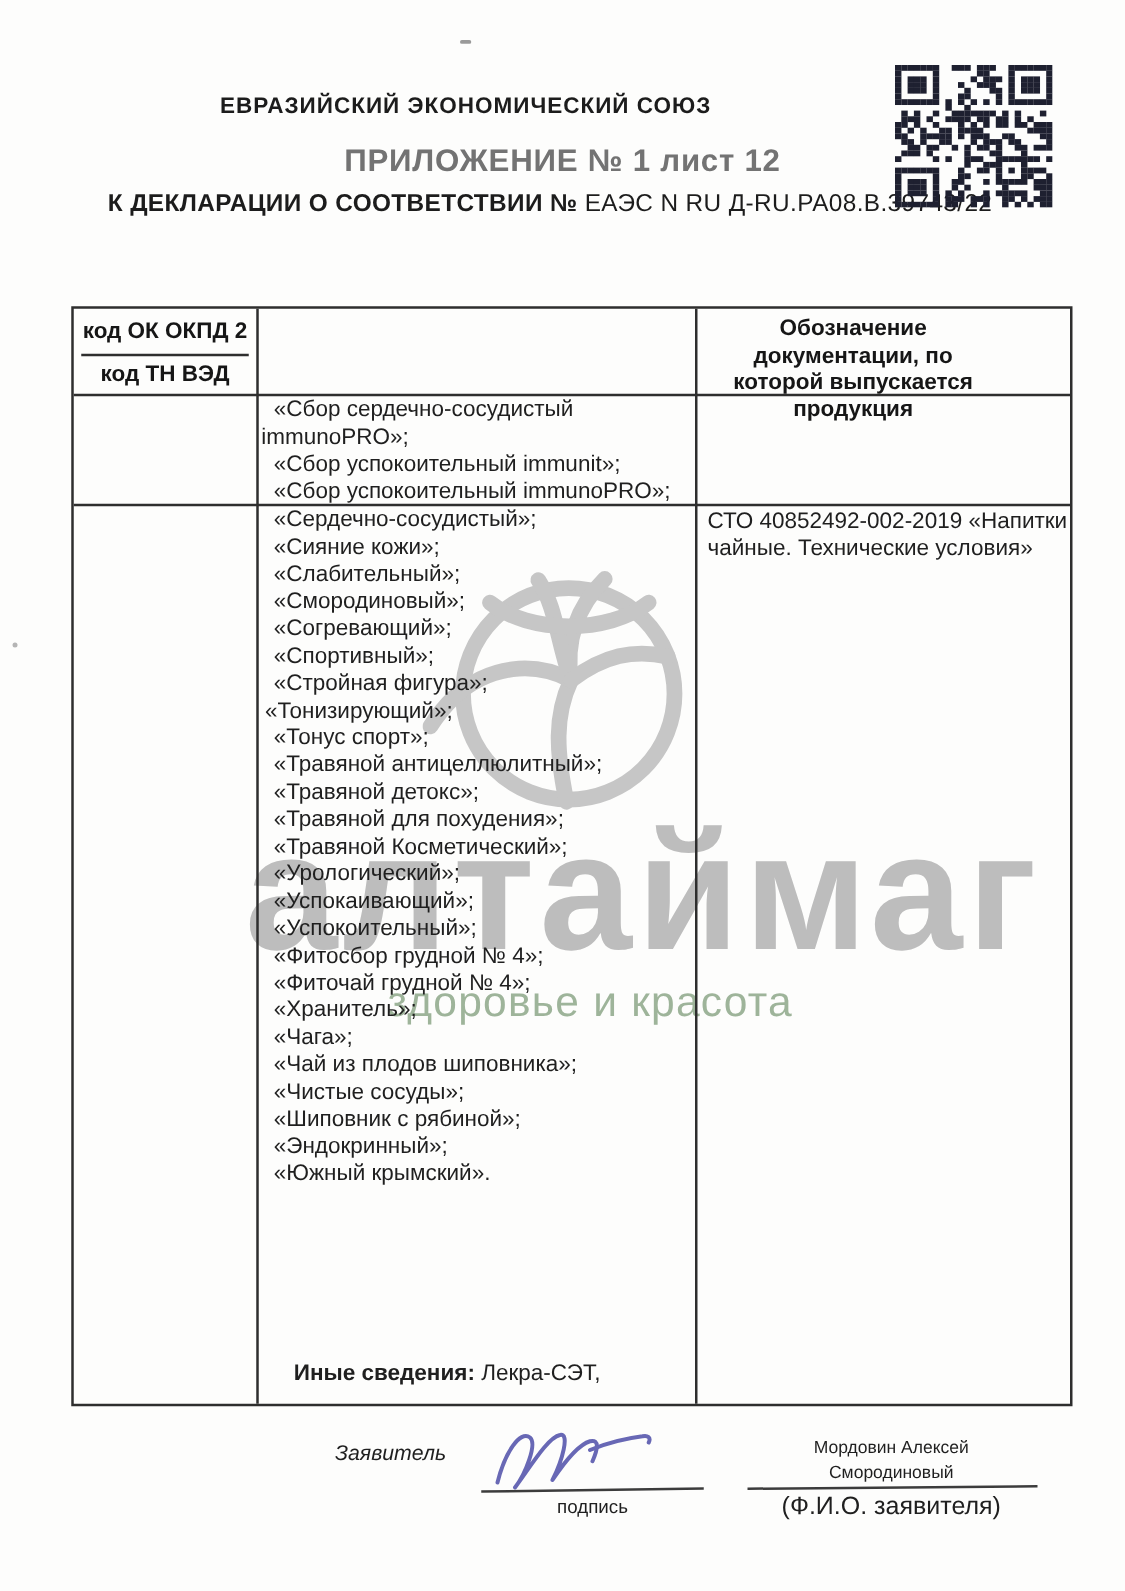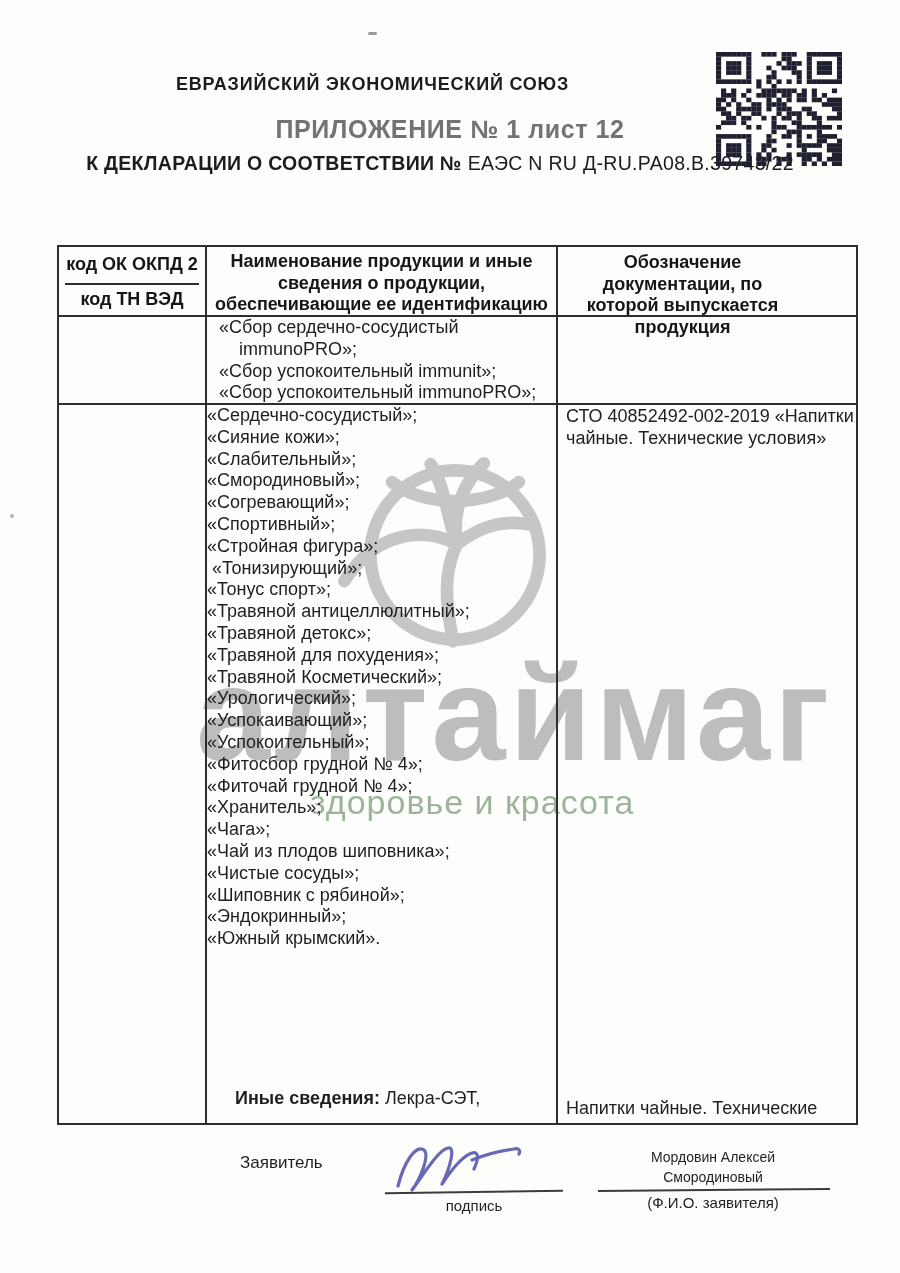--- a/index.html
+++ b/index.html
@@ -41,43 +41,43 @@
   .cell { position:absolute; font-size:18px; line-height:21.8px; }
   .th { font-weight:bold; text-align:center; color:#161616; line-height:21.5px; }
   .th-c1 { left:0; top:7px; width:146px; }
   .c1-rule { position:absolute; left:6px; top:36px; width:134px; height:2px; background:#2e2e2e; }
   .th-c1b { left:0; top:42px; width:146px; }
   .th-c2 { left:148px; top:4px; width:349px; }
   .th-c3 { left:499px; top:5px; width:249px; }
 
   .row1-c2 { left:148px; top:70px; width:349px;border-radius:12px; }
   .row1-c2 div { padding-left:12px; }
-  .row1-c2 div:nth-child(2) { padding-left:2px;margin-left:30px; }
+  .row1-c2 div:nth-child(2) { padding-left:2px; }
 
   .prod-list { left:148px; top:158px; width:349px; }
-  .prod-list div { }
+  .prod-list div { padding-left:12px; }
   .prod-list div:nth-child(8) { padding-left:5px; }
 
   .other-info { left:148px; top:841px; width:349px; padding-left:28px; }
   .other-info .b { font-weight:bold; }
 
   .doc-ref { left:507px; top:159px; width:288px; }
   .doc-ref-bottom { left:507px; top:851px; width:288px; }
 
   
-  .sig-label { position:absolute; left:240px; top:1153px; font-size:17px; }
+  .sig-label { position:absolute; left:268px; top:1153px; font-size:17px;font-style:italic; }
   .sig-img   { position:absolute; left:388px; top:1138px; width:140px; height:58px; }
   .sig-line  { position:absolute; left:385px; top:1191px; width:178px; height:2px;
                background:#3c3c3c; transform:rotate(-.8deg); }
   .sig-cap   { position:absolute; left:385px; top:1197px; width:178px; text-align:center; font-size:15px; }
   .fio       { position:absolute; left:598px; top:1148px; width:230px; text-align:center;
                font-size:14px; line-height:19.5px; }
   .fio-line  { position:absolute; left:598px; top:1189px; width:232px; height:2px;
                background:#3c3c3c; transform:rotate(-.5deg); }
-  .fio-cap   { position:absolute; left:598px; top:1194px; width:230px; text-align:center; font-size:15px; }
+  .fio-cap   { position:absolute; left:598px; top:1194px; width:230px; text-align:center; font-size:20px; }
 </style>
 </head>
 <body>
 
 <div class="page">
 
   <svg class="wm wm-logo" viewBox="0 0 260 260" fill="none">
     <g stroke="#c6c6c6" stroke-width="14" stroke-linecap="round" fill="none">
       <circle cx="130" cy="130" r="94"></circle>
       <path d="M128,226 C119,182 117,150 132,118"></path>
@@ -417,25 +417,20 @@
   <div class="tbl">
     <div class="vline v1"></div>
     <div class="vline v2"></div>
     <div class="hline h-head"></div>
     <div class="hline h-row1"></div>
 
     <div class="cell th th-c1">код ОК ОКПД 2</div>
     <div class="c1-rule"></div>
     <div class="cell th th-c1b">код ТН ВЭД</div>
 
-    <div class="cell th th-c2">
-        <div>Наименование продукции и иные</div>
-        <div>сведения о продукции,</div>
-        <div>обеспечивающие ее идентификацию</div>
-      </div>
     <div class="cell th th-c3">
         <div>Обозначение документации, по</div>
         <div>которой выпускается продукция</div>
       </div>
 
     <div class="cell row1-c2">
         <div>«Сбор сердечно-сосудистый</div>
         <div>immunoPRO»;</div>
         <div>«Сбор успокоительный immunit»;</div>
         <div>«Сбор успокоительный immunoPRO»;</div>
@@ -470,21 +465,20 @@
       </div>
 
     <div class="cell other-info">
       <span class="b">Иные сведения:</span><span> Лекра-СЭТ,</span>
     </div>
 
     <div class="cell doc-ref">
         <div>СТО 40852492-002-2019 «Напитки</div>
         <div>чайные. Технические условия»</div>
       </div>
-    <div class="cell doc-ref-bottom">Напитки чайные. Технические</div>
   </div>
 
   <div class="sig-label">Заявитель</div>
   <svg class="sig-img" viewBox="0 0 140 58">
     <g stroke="#5c5caf" stroke-width="3.2" fill="none" stroke-linecap="round" stroke-linejoin="round" opacity="0.92">
       <path d="M10,48 C16,24 28,6 36,12 C42,17 32,42 24,52 C36,36 50,12 60,10 C68,8 62,30 54,46 C62,34 74,18 84,15 C92,13 90,22 86,31"></path>
       <path d="M84,22 C96,17 110,13 126,11 C130,10 133,12 131,16"></path>
     </g>
   </svg>
   <div class="sig-line"></div>

